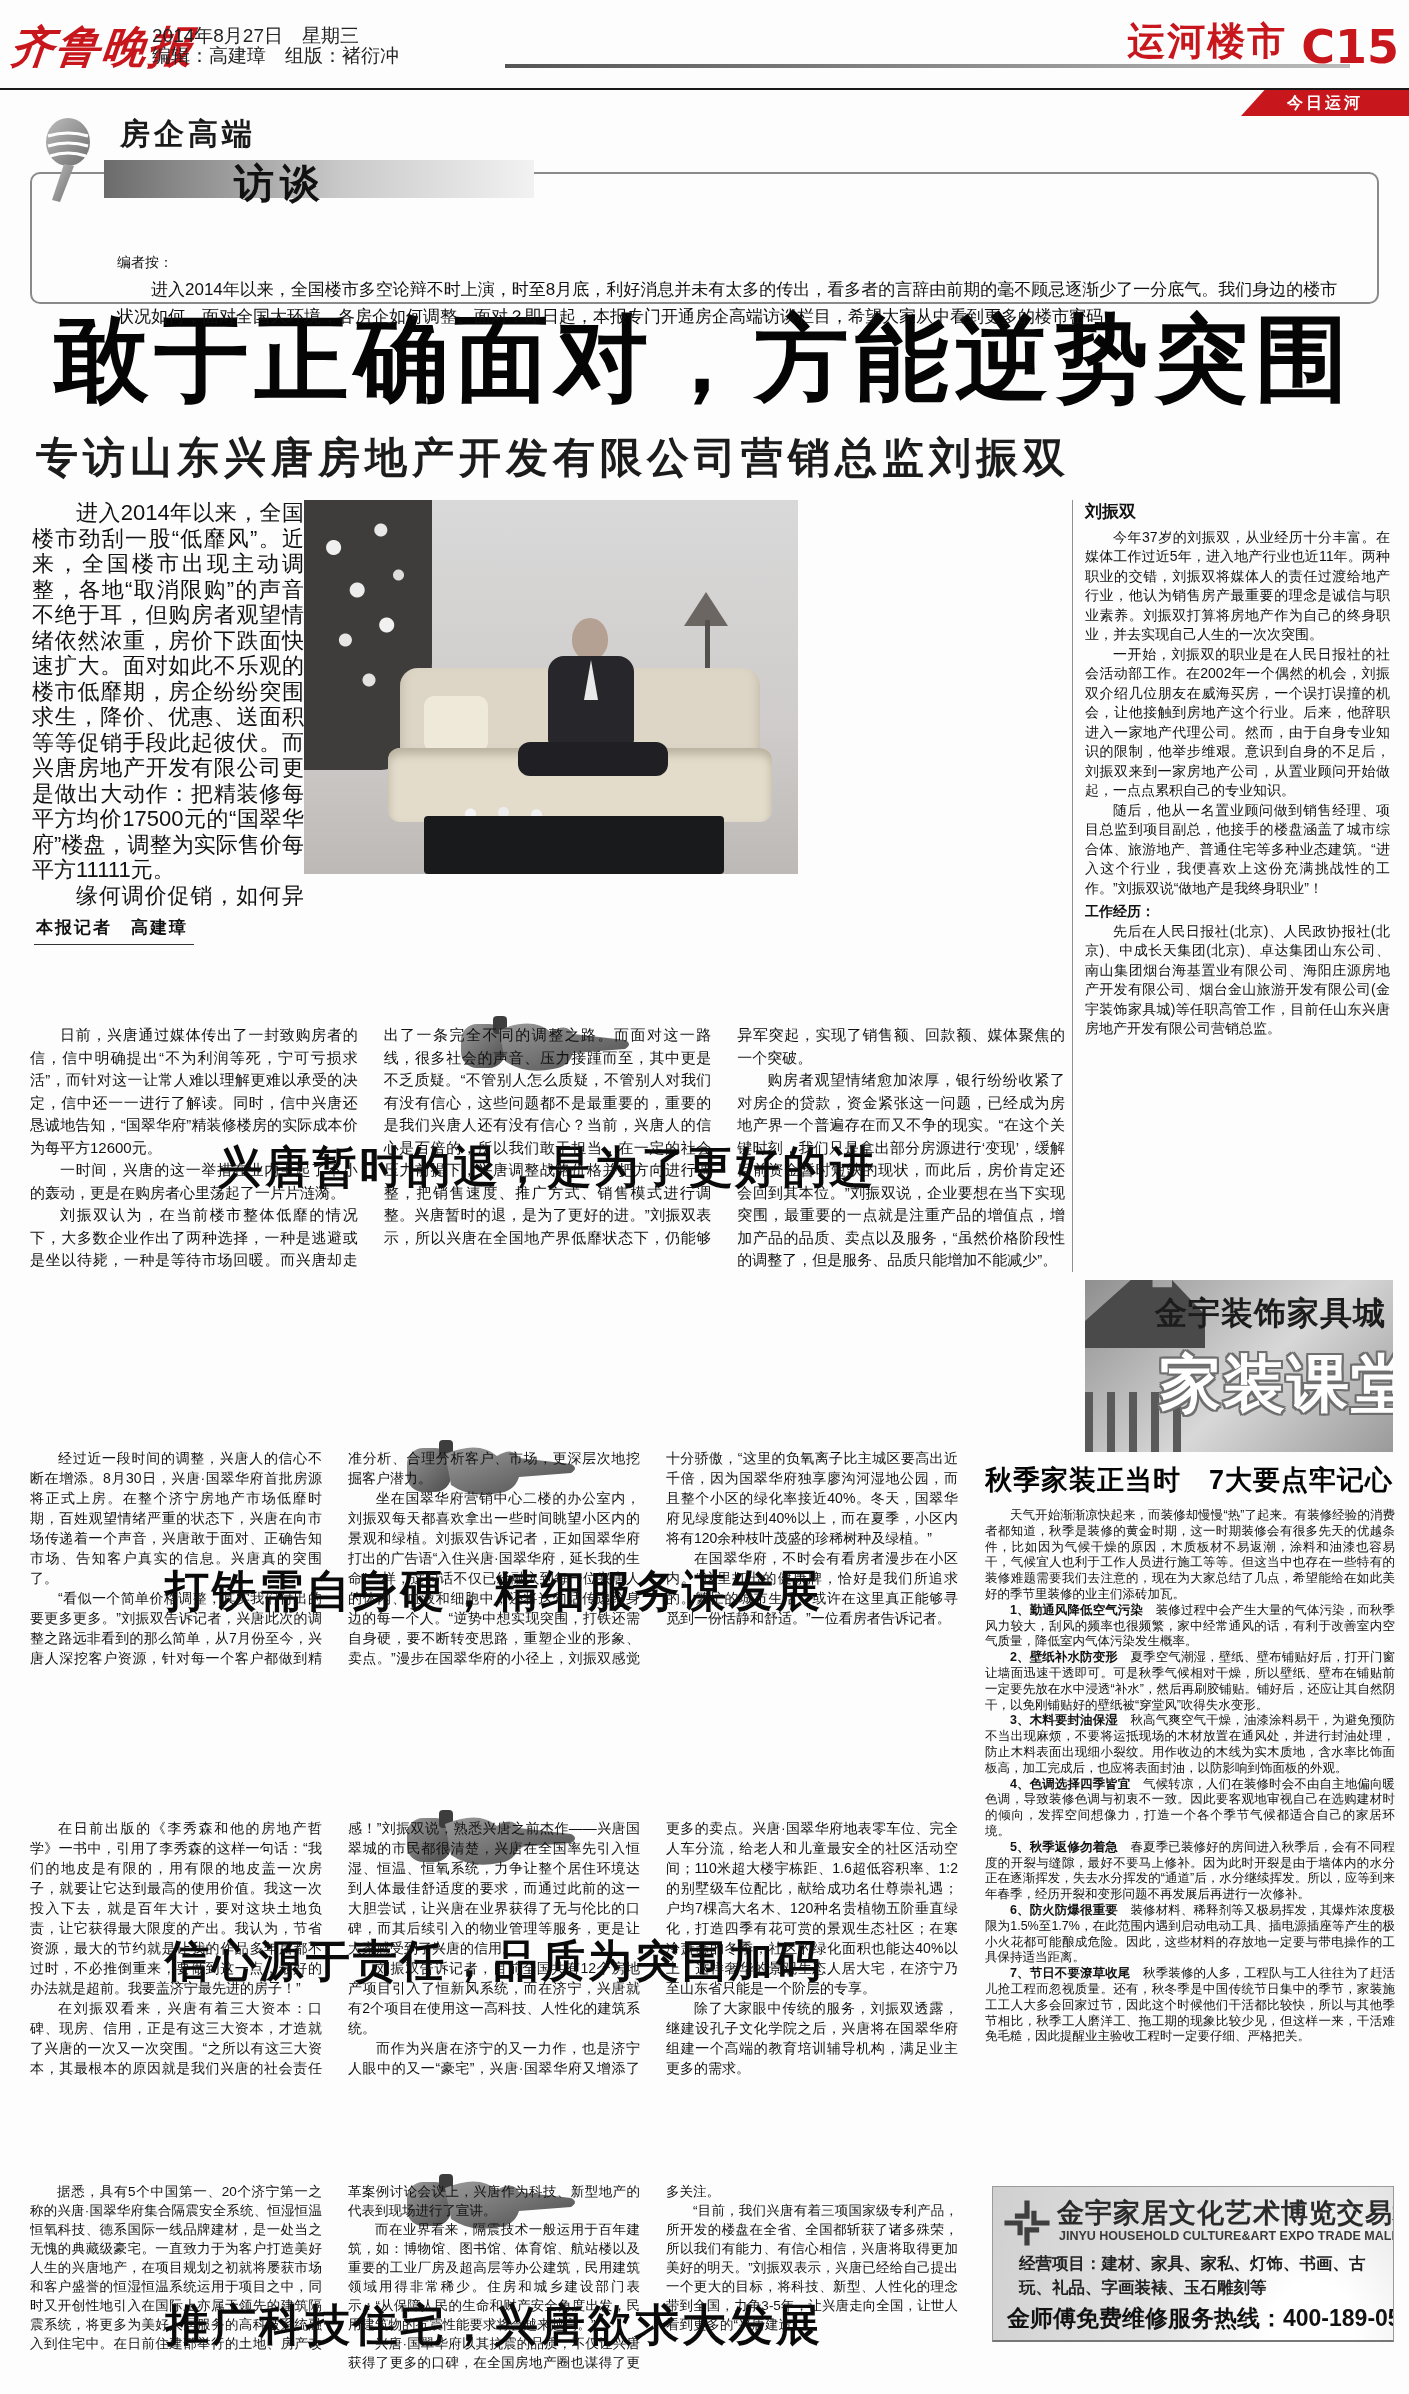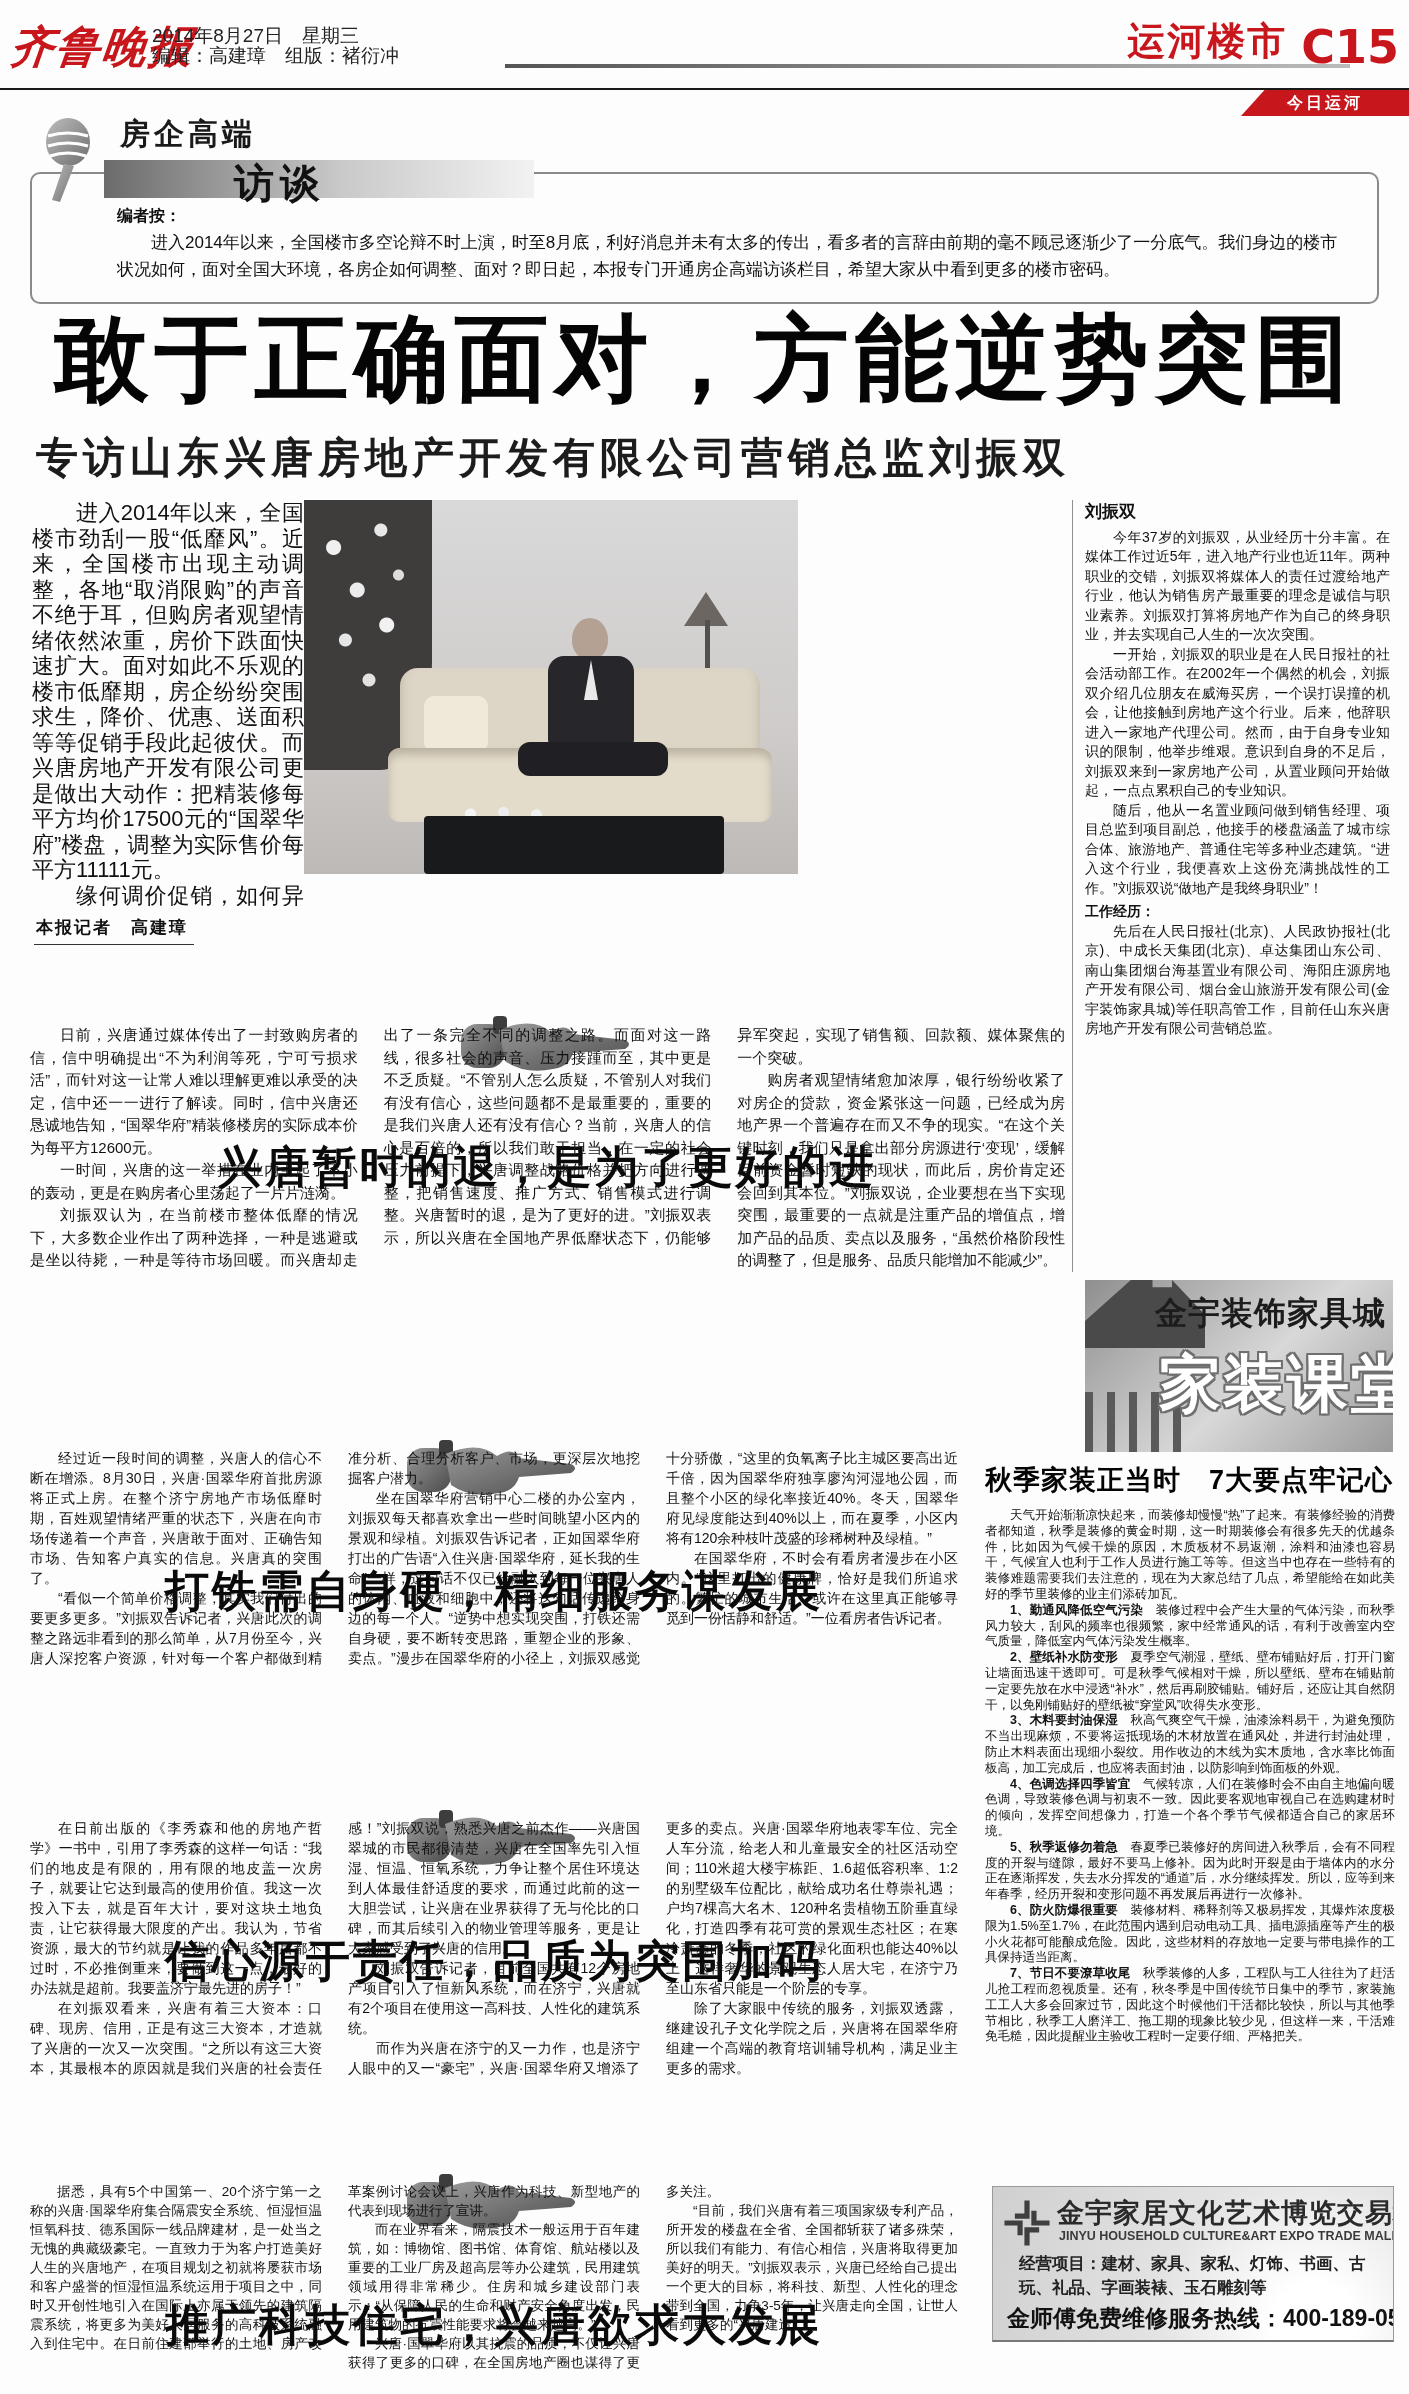--- a/index.html
+++ b/index.html
@@ -20,21 +20,21 @@
   .badge{position:absolute;left:34px;top:112px;width:560px;height:92px;z-index:3;}
   .mic{position:absolute;left:0;top:4px;width:74px;height:88px;}
   .badge-l1{position:absolute;left:86px;top:2px;font-size:30px;font-weight:900;letter-spacing:4px;color:#1a1a1a;}
   .badge-bar{position:absolute;left:70px;top:48px;width:430px;height:38px;
              background:linear-gradient(90deg,#6b6b6b,#c9c9c9 55%,#f2f2f2);}
   .badge-l2{position:absolute;left:200px;top:44px;font-size:40px;font-weight:900;letter-spacing:6px;color:#111;}
   .badge-line{position:absolute;left:505px;top:64px;width:845px;height:4px;background:linear-gradient(90deg,#555,#bbb);}
   .editor-box{position:absolute;left:30px;top:172px;width:1345px;height:128px;border:2px solid #8a8a8a;
               border-radius:10px;z-index:1;padding:0;}
   .editor-inner{position:absolute;left:85px;right:30px;top:28px;font-size:17px;line-height:27px;color:#111;}
-  .editor-label{font-weight:bold;font-size:16px;display:block;}
+  .editor-label{font-weight:normal;font-size:14px;display:block;margin-top:47px;}
   .editor-text{display:block;text-indent:2em;}
   
   .headline{position:absolute;left:30px;top:296px;width:1349px;font-size:94px;font-weight:700;
             letter-spacing:6px;color:#050505;text-align:center;white-space:nowrap;
             font-family:"DejaVu Sans","Liberation Sans",sans-serif;}
   .subhead{position:absolute;left:36px;top:430px;width:1349px;font-size:42px;font-weight:bold;
            letter-spacing:5px;color:#1c1c1c;white-space:nowrap;}
   
   .intro-text{position:absolute;left:32px;top:500px;width:272px;height:406px;overflow:hidden;
               font-size:22px;line-height:25.5px;text-align:justify;}

